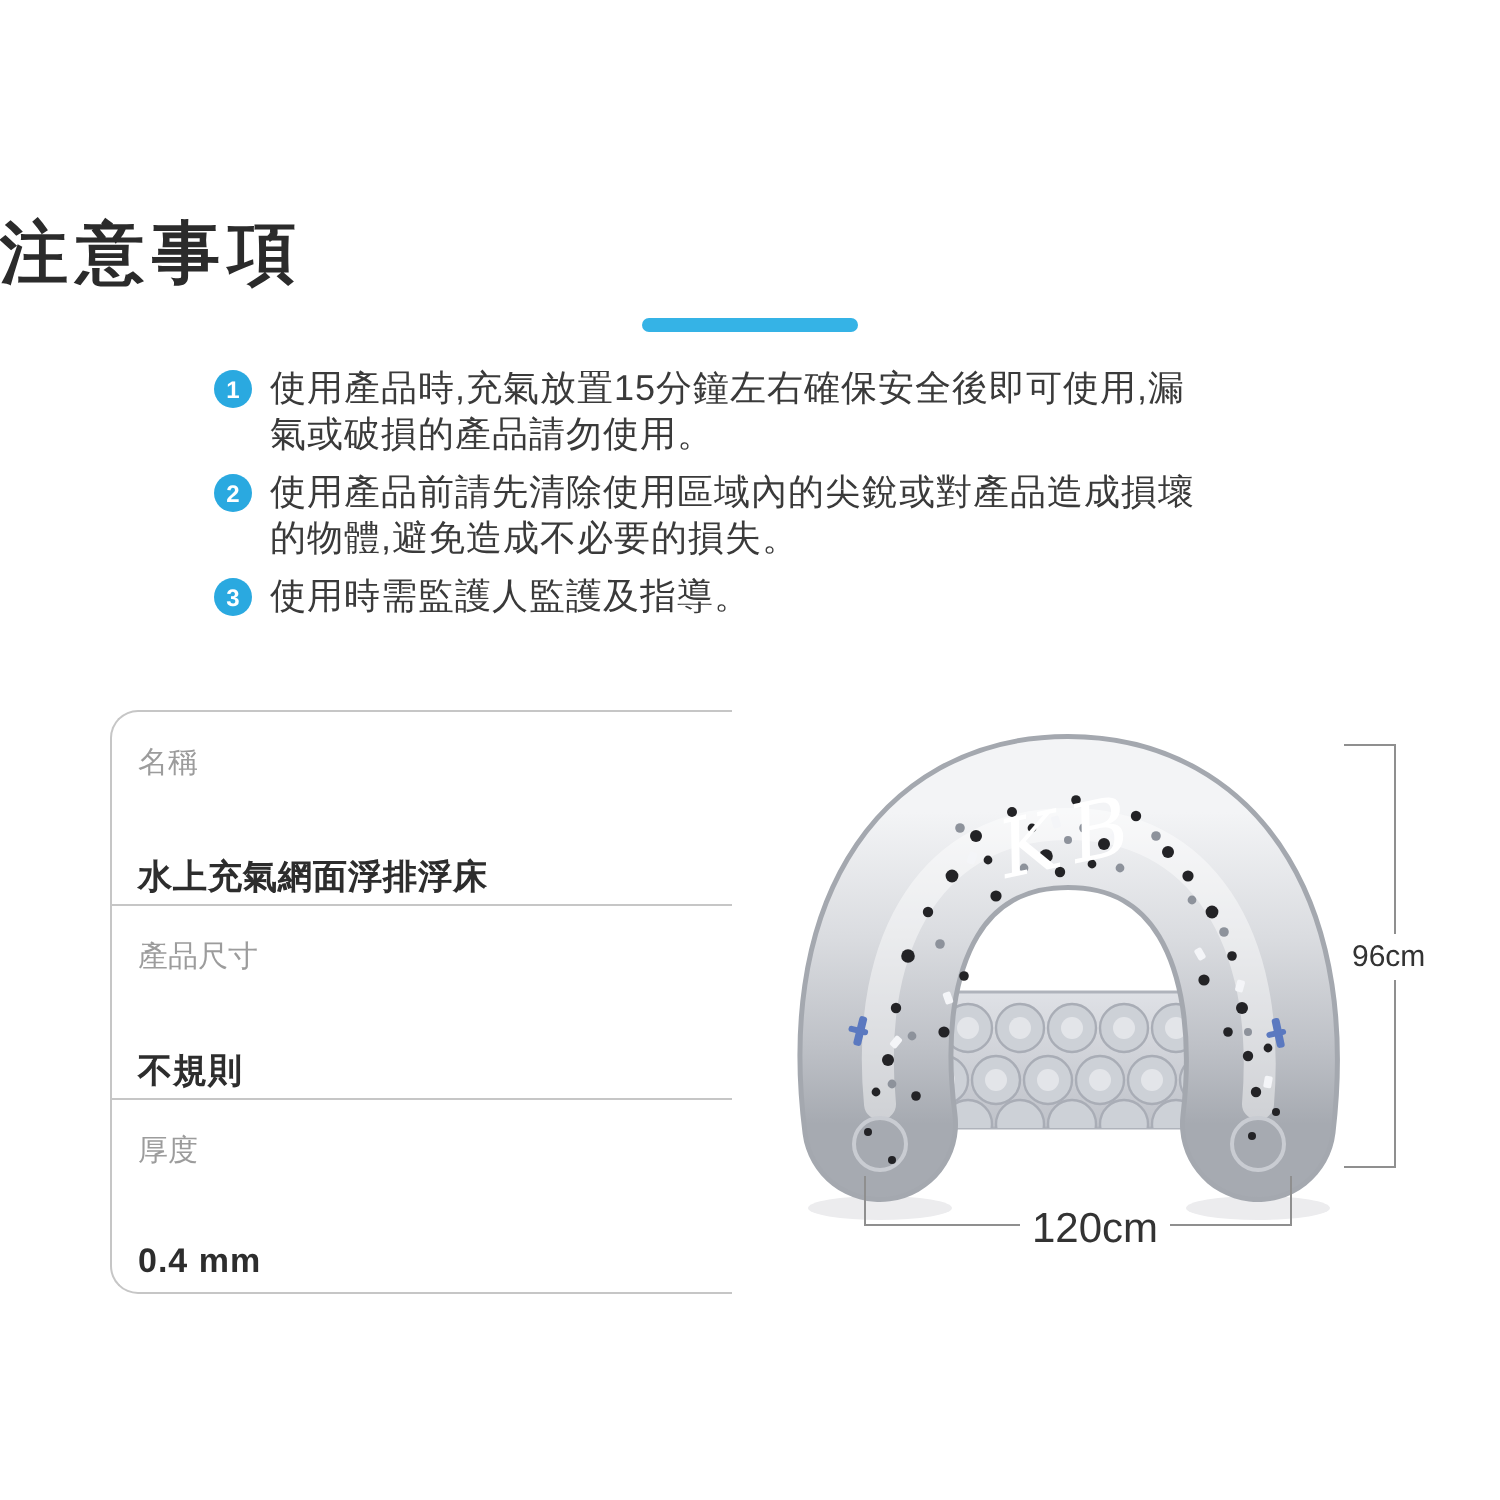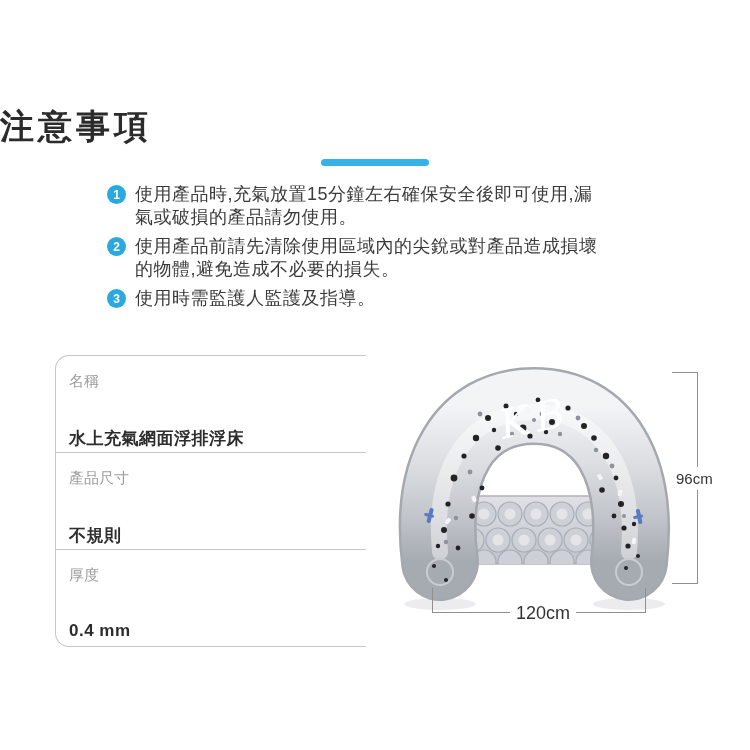--- a/index.html
+++ b/index.html
@@ -36,21 +36,21 @@
   .figure{position:absolute;left:388px;top:356px;width:290px;height:260px;}
 
   
   .dim-v{position:absolute;left:672px;top:372px;width:26px;height:212px;box-sizing:border-box;
         border-top:1px solid #8f8f8f;border-right:1px solid #8f8f8f;border-bottom:1px solid #8f8f8f;}
   .dim-v-label{position:absolute;left:674px;top:467px;background:#fff;padding:3px 2px;
         font-size:15px;color:#333;}
   .dim-h{position:absolute;left:432px;top:588px;width:214px;height:25px;box-sizing:border-box;
         border-left:1px solid #8f8f8f;border-right:1px solid #8f8f8f;border-bottom:1px solid #8f8f8f;}
   .dim-h-label{position:absolute;left:510px;top:603px;background:#fff;padding:0 6px;
-        font-size:18px;color:#333;}
+        font-size:21px;color:#333;}
 </style>
 </head>
 <body>
 
 <div class="page">
 
   <div class="title">注意事項</div>
   <div class="title-underline"></div>
 
   <div class="notes">

